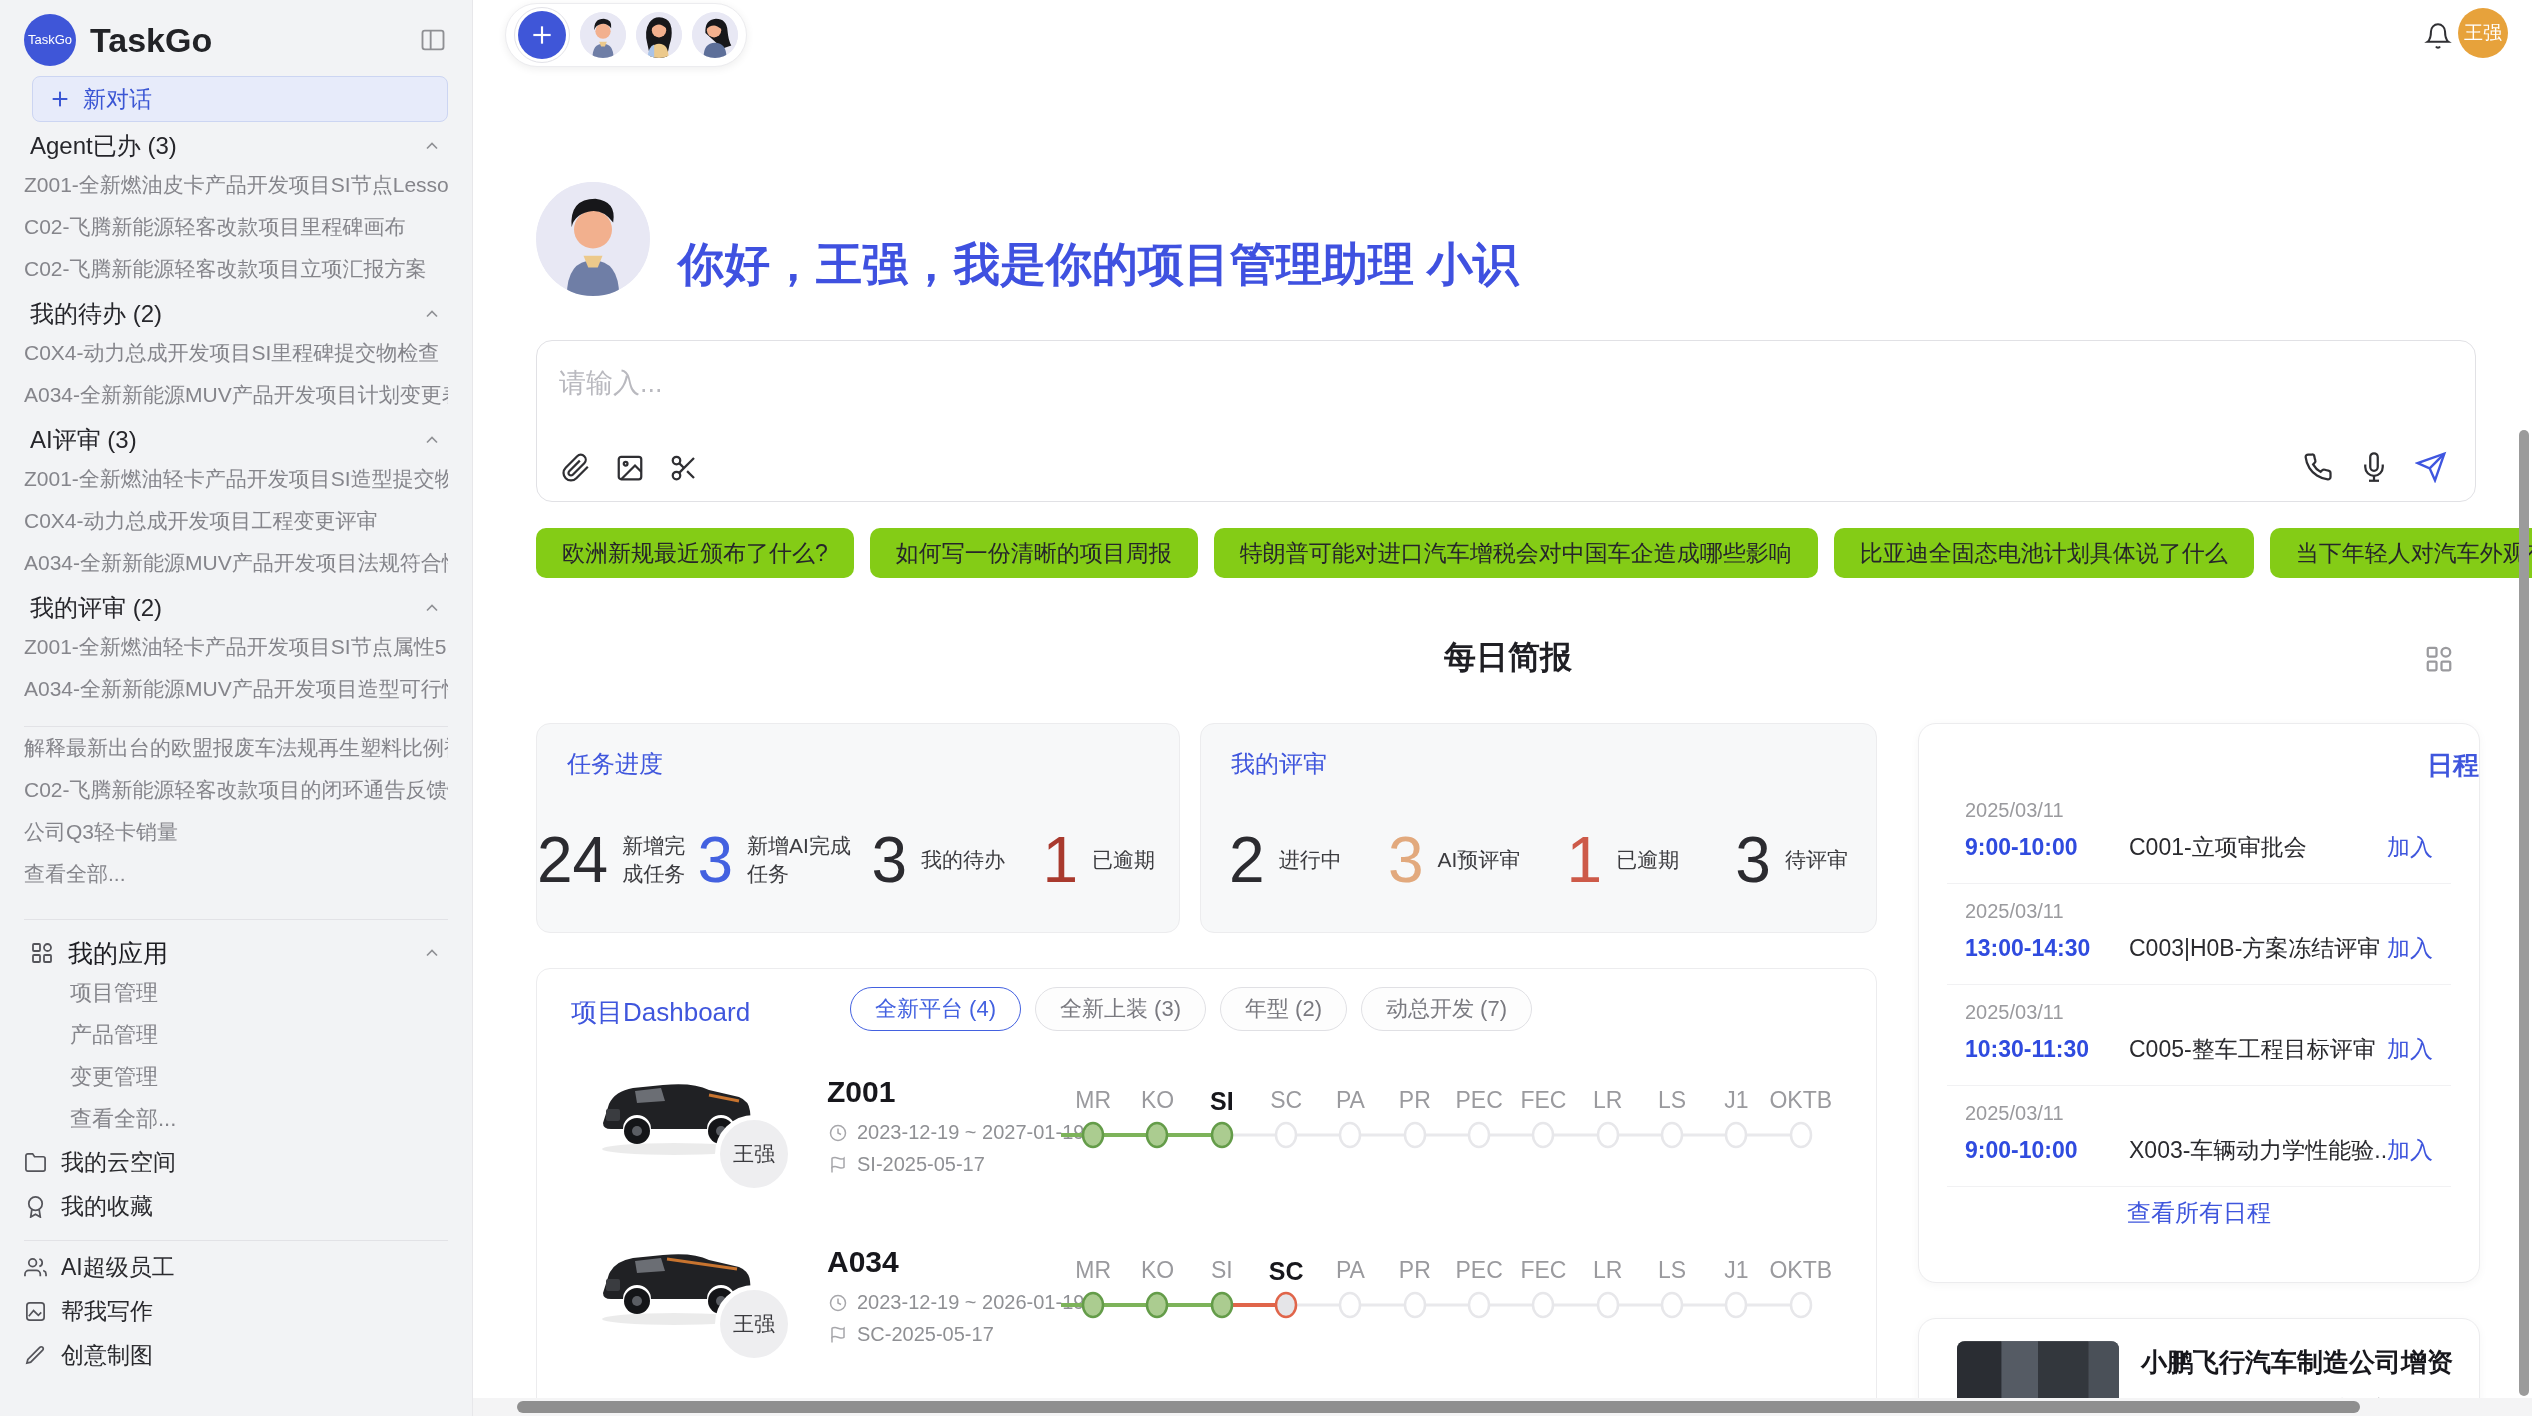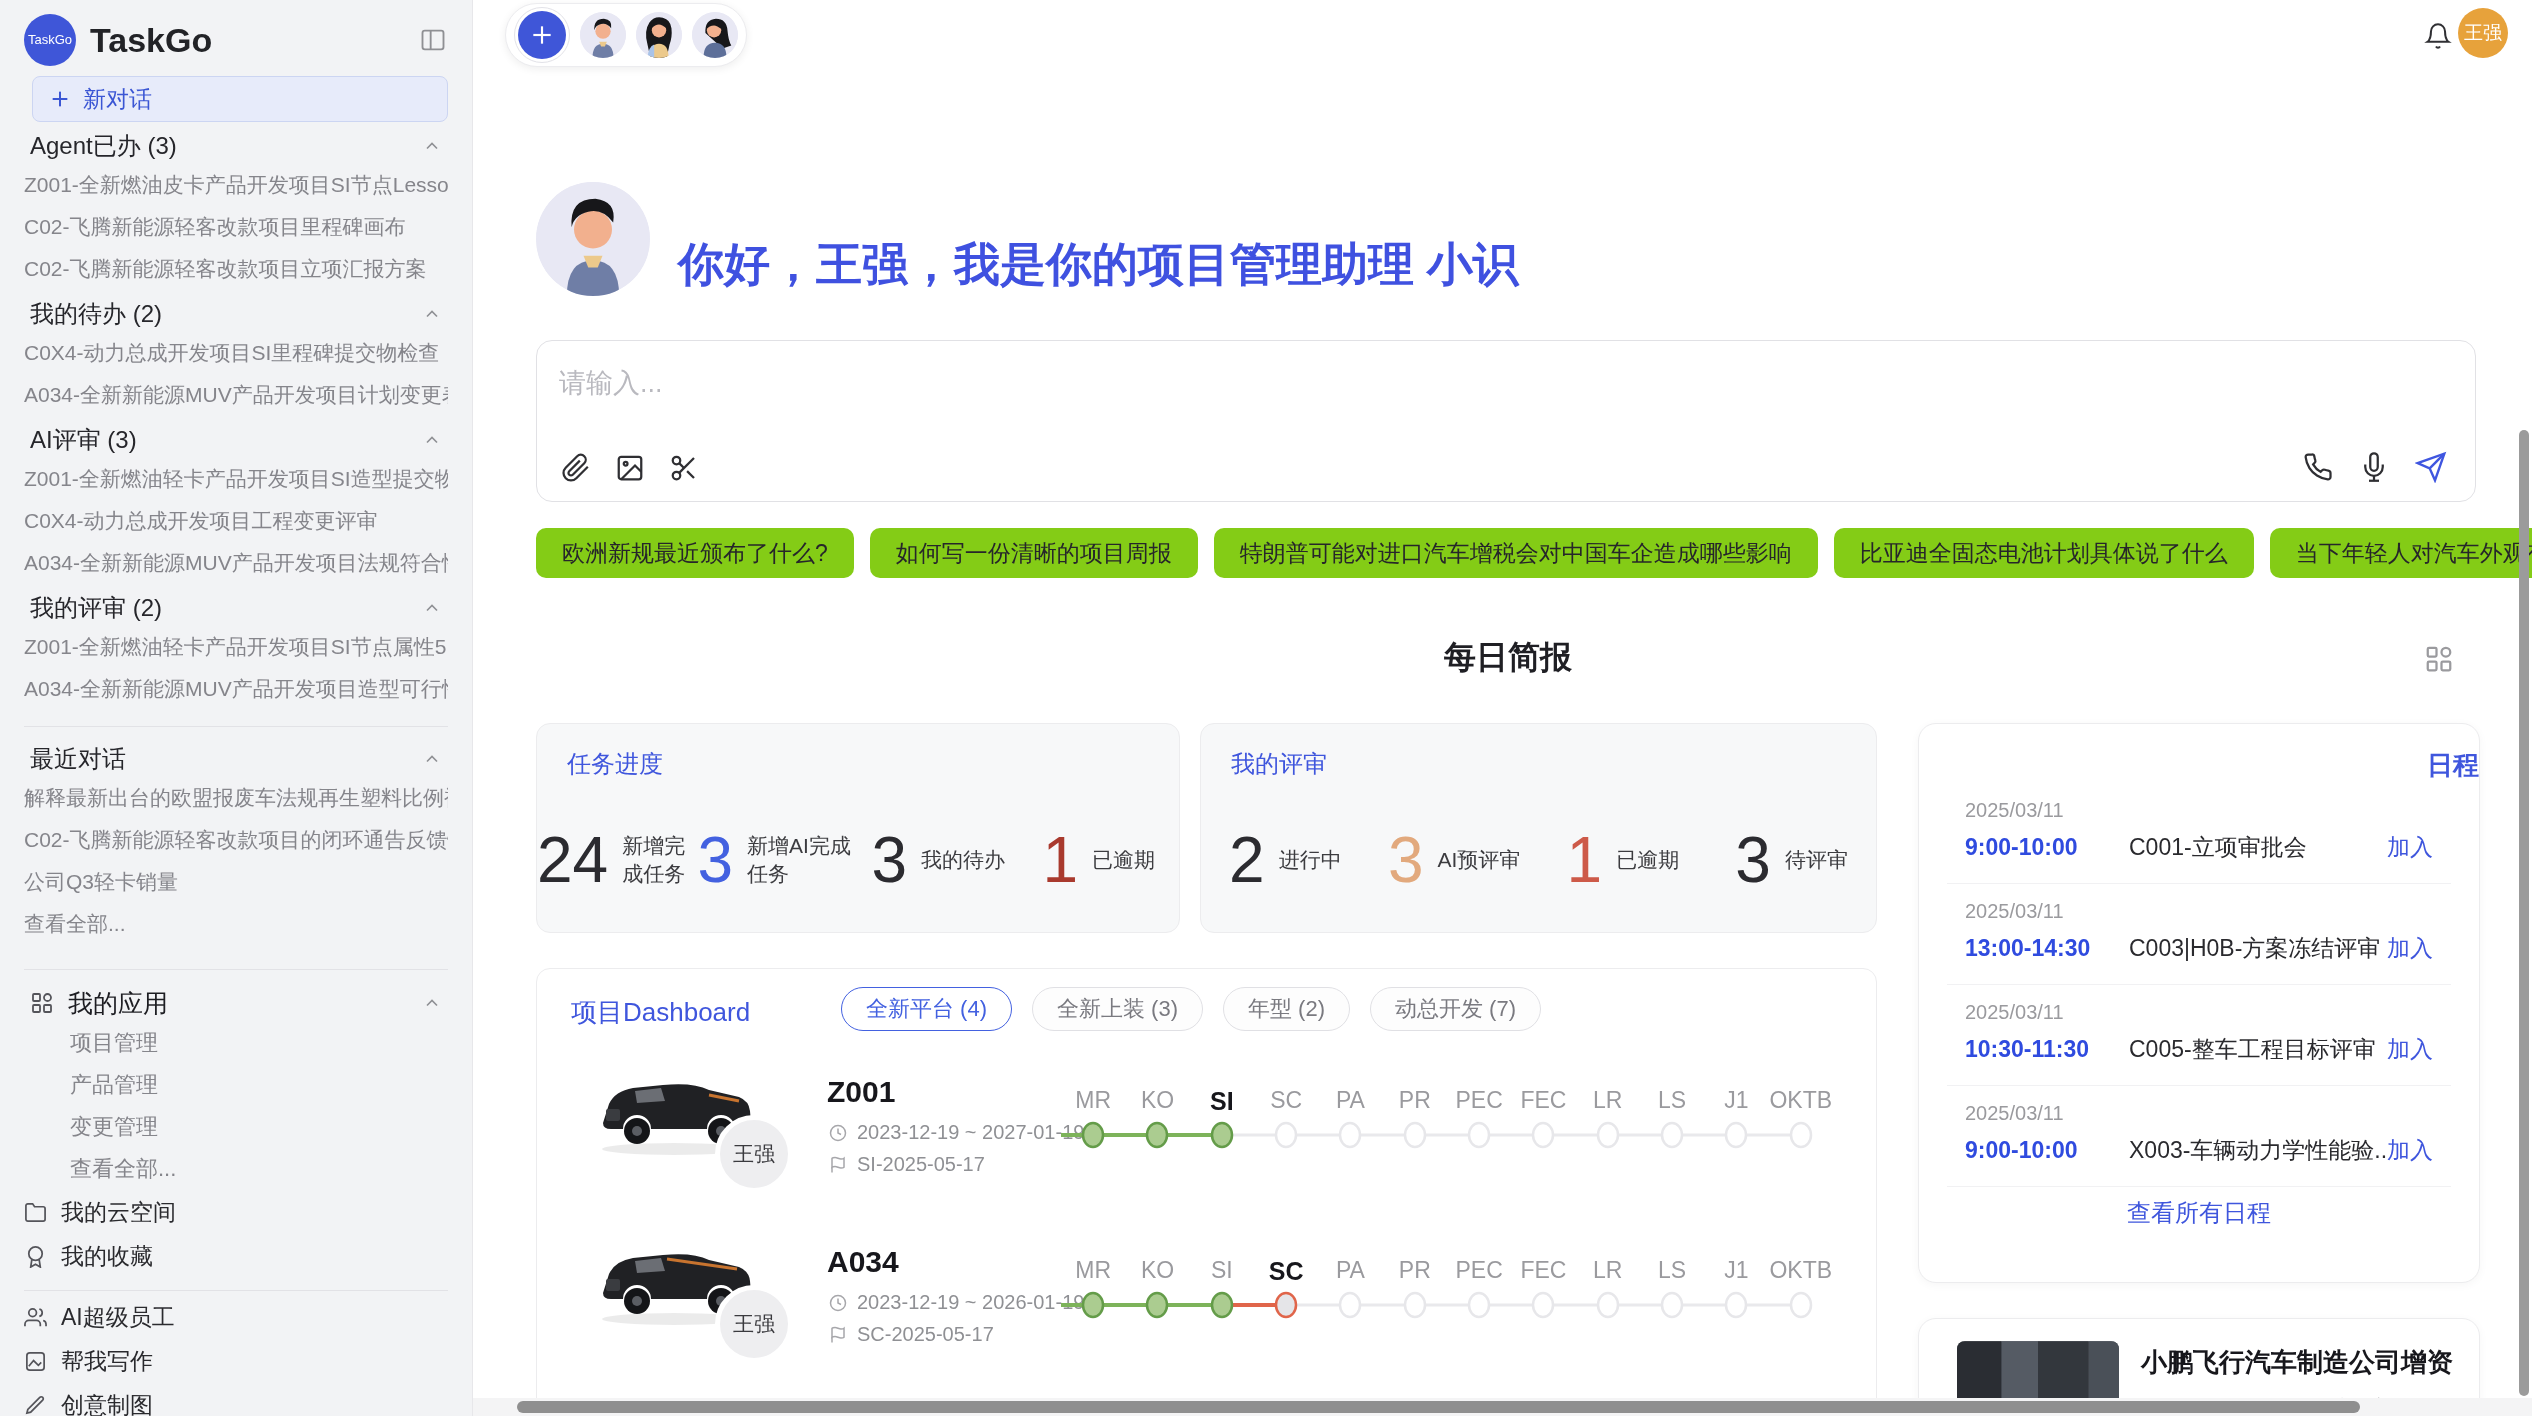--- a/index.html
+++ b/index.html
@@ -80,21 +80,21 @@
   .stat { flex:1; display:flex; flex-direction:row; align-items:center; justify-content:center; gap:14px; }
   .stat .v { font-size:64px; font-weight:500; line-height:64px; }
   .stat .l { font-size:21px; color:#3c3c40; }
   .c-dark { color:#2b2b30; } .c-blue { color:#4361e0; } .c-red { color:#a93a2e; }
   .c-tan { color:#e2a97d; } .c-alert { color:#cd5a49; }
 
   
   .dash-card { position:absolute; left:536px; top:968px; width:1341px; height:460px;
     background:#fff; border:1px solid #ececee; border-radius:14px; overflow:hidden; }
   .dash-title { position:absolute; left:34px; top:26px; font-size:26px; color:#3f56dd; }
-  .filters { position:absolute; left:304px; top:18px; display:flex; gap:20px; }
+  .filters { position:absolute; left:313px; top:18px; display:flex; gap:14px; }
   .pill { height:44px; border:1px solid #e0e0e4; background:#fdfdfd; border-radius:22px;
     display:flex; align-items:center; padding:0 24px; font-size:22px; color:#7a7a80; }
   .pill.active { border-color:#4361e0; color:#4361e0; background:#fff; }
   .proj-row { position:absolute; left:0; width:1341px; height:170px; }
   .truck { position:absolute; left:52px; top:4px; }
   .owner { position:absolute; left:178px; top:62px; width:78px; height:78px; border-radius:50%;
     background:#eeeef0; border:5px solid #fff; display:flex; align-items:center; justify-content:center;
     font-size:21px; color:#3a3a3e; }
   .p-name { position:absolute; left:290px; top:22px; font-size:30px; font-weight:bold; color:#17171c; }
   .p-meta { position:absolute; left:292px; display:flex; align-items:center; gap:10px;
@@ -191,26 +191,20 @@
     <span class="t">我的评审 (2)</span>
     <svg class="chev" width="20" height="20" viewBox="0 0 24 24" fill="none" stroke="currentColor" stroke-width="2">
         <polyline points="18 15 12 9 6 15"></polyline>
       </svg>
   </div>
   <div class="sb-i">Z001-全新燃油轻卡产品开发项目SI节点属性5D文件评审</div>
   <div class="sb-i">A034-全新新能源MUV产品开发项目造型可行性评审</div>
 
   <div class="sb-div"></div>
 
-  <div class="sb-h" style="margin-top:14px">
-    <span class="t">最近对话</span>
-    <svg class="chev" width="20" height="20" viewBox="0 0 24 24" fill="none" stroke="currentColor" stroke-width="2">
-        <polyline points="18 15 12 9 6 15"></polyline>
-      </svg>
-  </div>
   <div class="sb-i">解释最新出台的欧盟报废车法规再生塑料比例被调至15%...</div>
   <div class="sb-i">C02-飞腾新能源轻客改款项目的闭环通告反馈情况</div>
   <div class="sb-i">公司Q3轻卡销量</div>
   <div class="sb-i">查看全部...</div>
 
   <div class="sb-div" style="margin-top:24px"></div>
 
   <div class="sb-apps-h">
     <svg width="24" height="24" viewBox="0 0 24 24" fill="none" stroke="#54545a" stroke-width="1.8">
         <rect x="3" y="3" width="7" height="7" rx="1"></rect>

